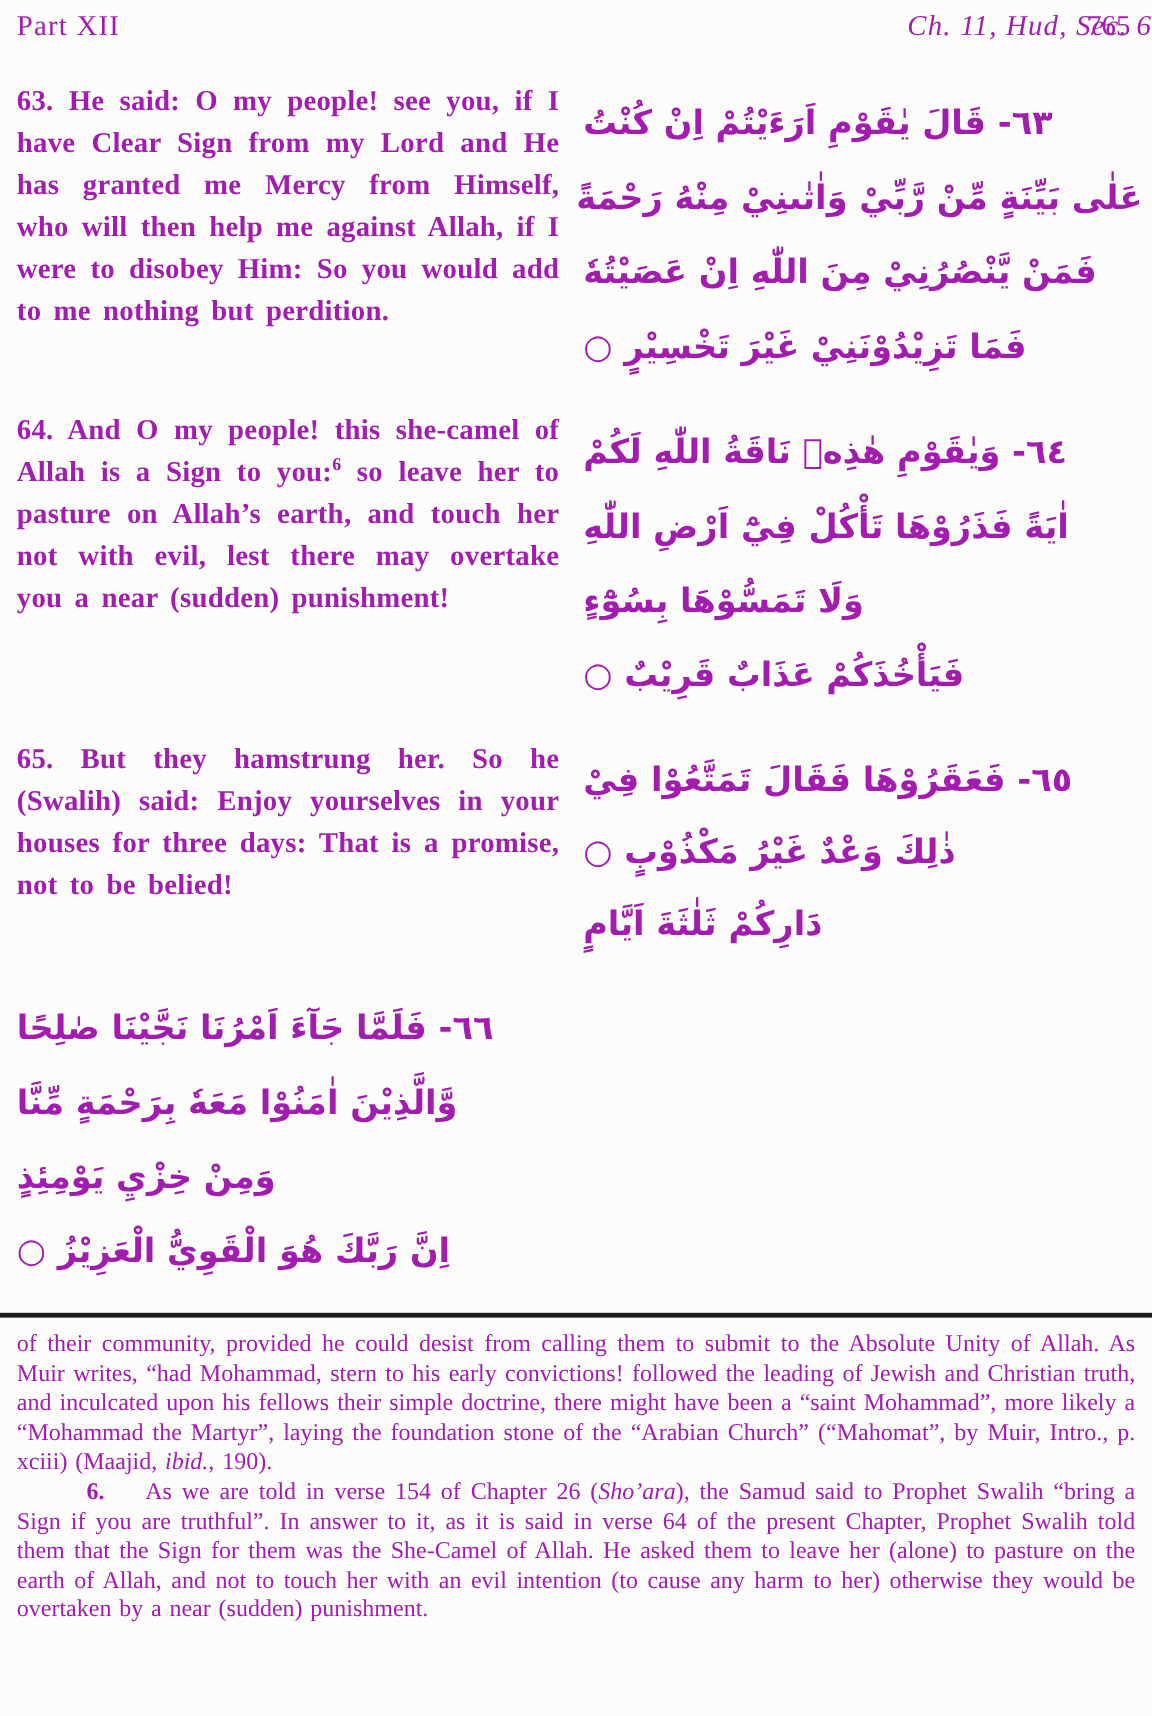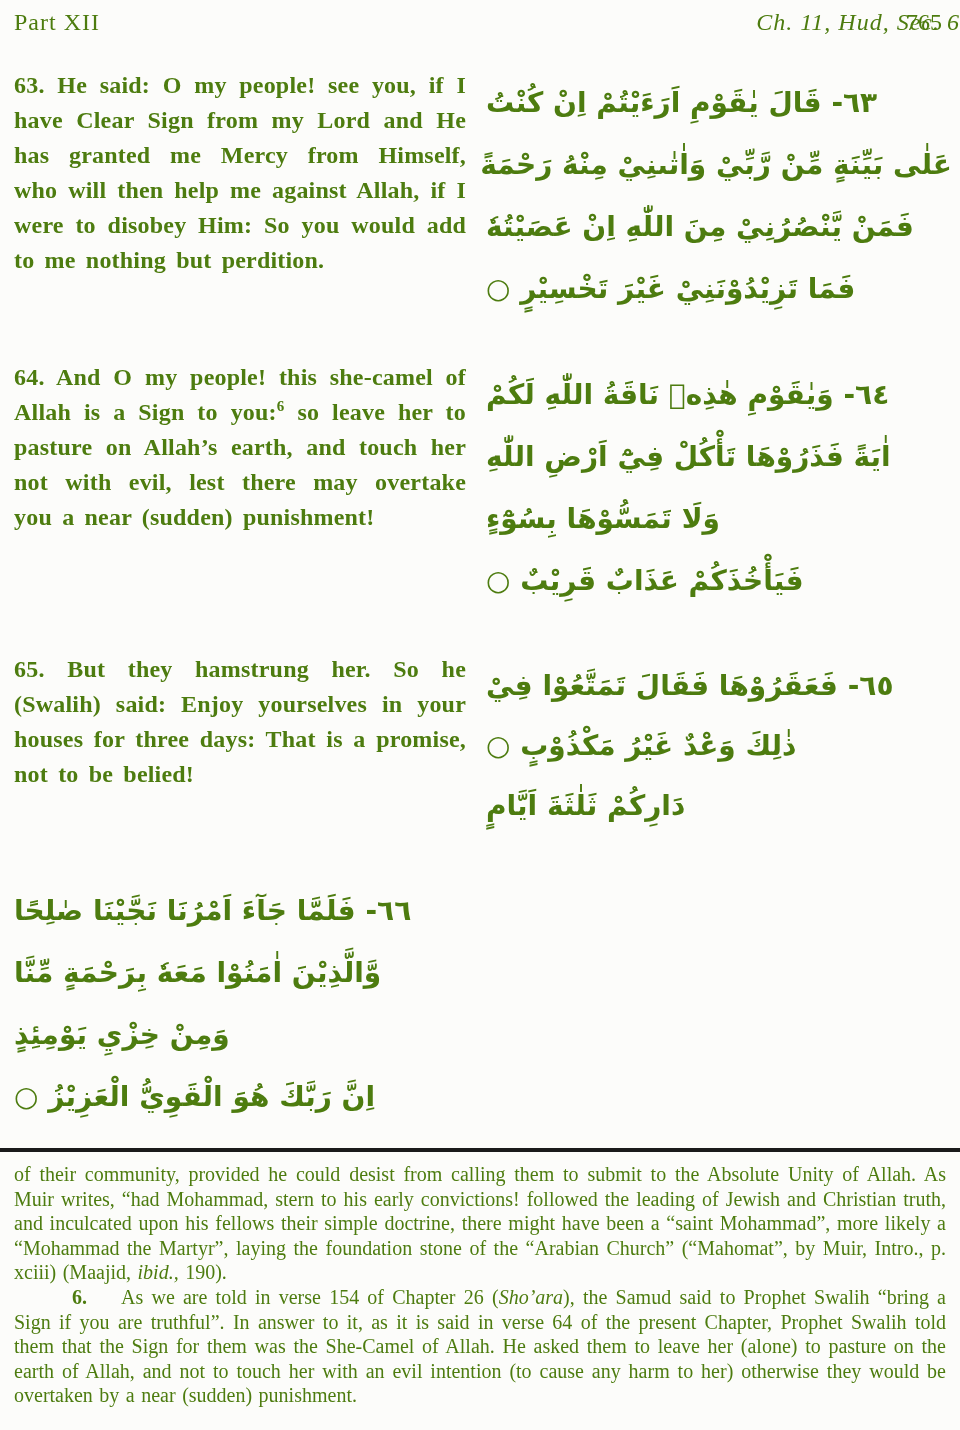--- a/index.html
+++ b/index.html
@@ -6,21 +6,21 @@
     margin: 0;
     padding: 0;
     background: #e8e8e4;
   }
   .page {
     position: relative;
     width: 960px;
     height: 1430px;
     margin: 0 auto;
     background: #fcfcfa;
-    color: #4d7c0f;
+    color: #a21caf;
     font-family: "Liberation Serif", "DejaVu Serif", serif;
     overflow: hidden;
     box-sizing: border-box;
   }
   
   .running-head {
     position: relative;
     padding: 8px 20px 0 14px;
     font-size: 24px;
     line-height: 28px;
@@ -35,21 +35,21 @@
 
   
   .verses {
     padding: 30px 8px 0 14px;
   }
   .verse-row {
     display: flex;
     justify-content: space-between;
     align-items: flex-start;
   }
-  .verse-row + .verse-row { margin-top: 40px; }
+  .verse-row + .verse-row { margin-top: 22px; }
   .col-en {
     width: 452px;
     font-weight: bold;
     font-size: 24px;
     line-height: 35px;
     text-align: justify;
     word-spacing: 4px;
     letter-spacing: 0.2px;
   }
   .col-en sup {

